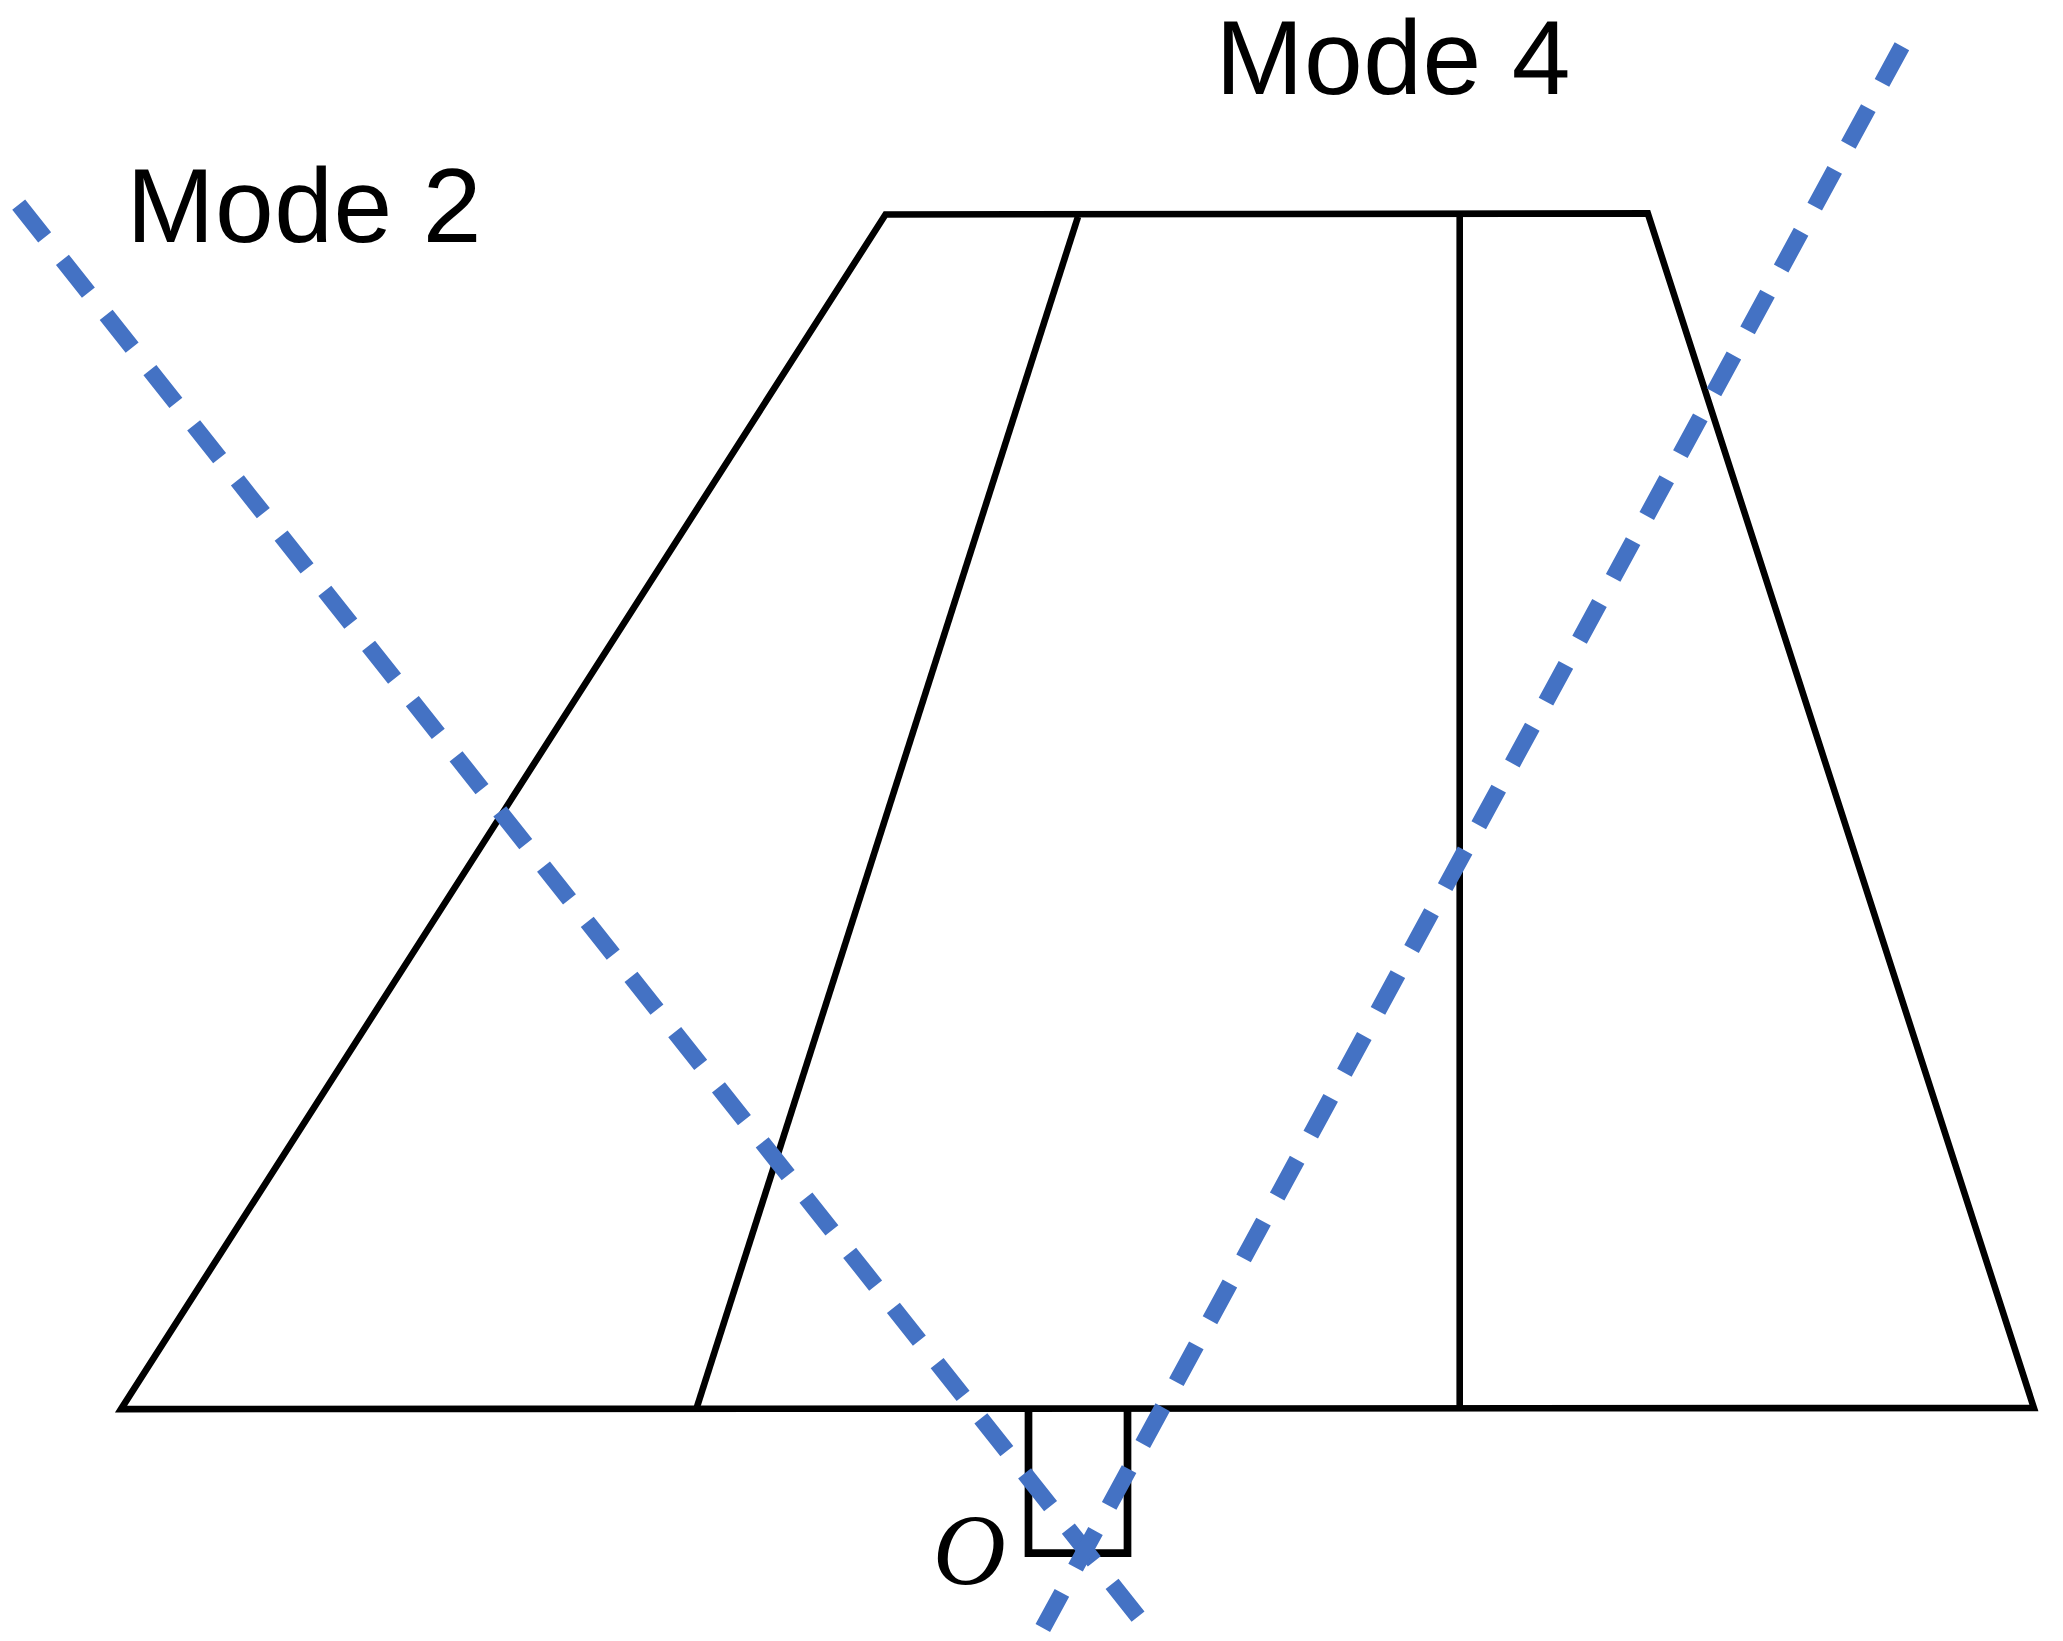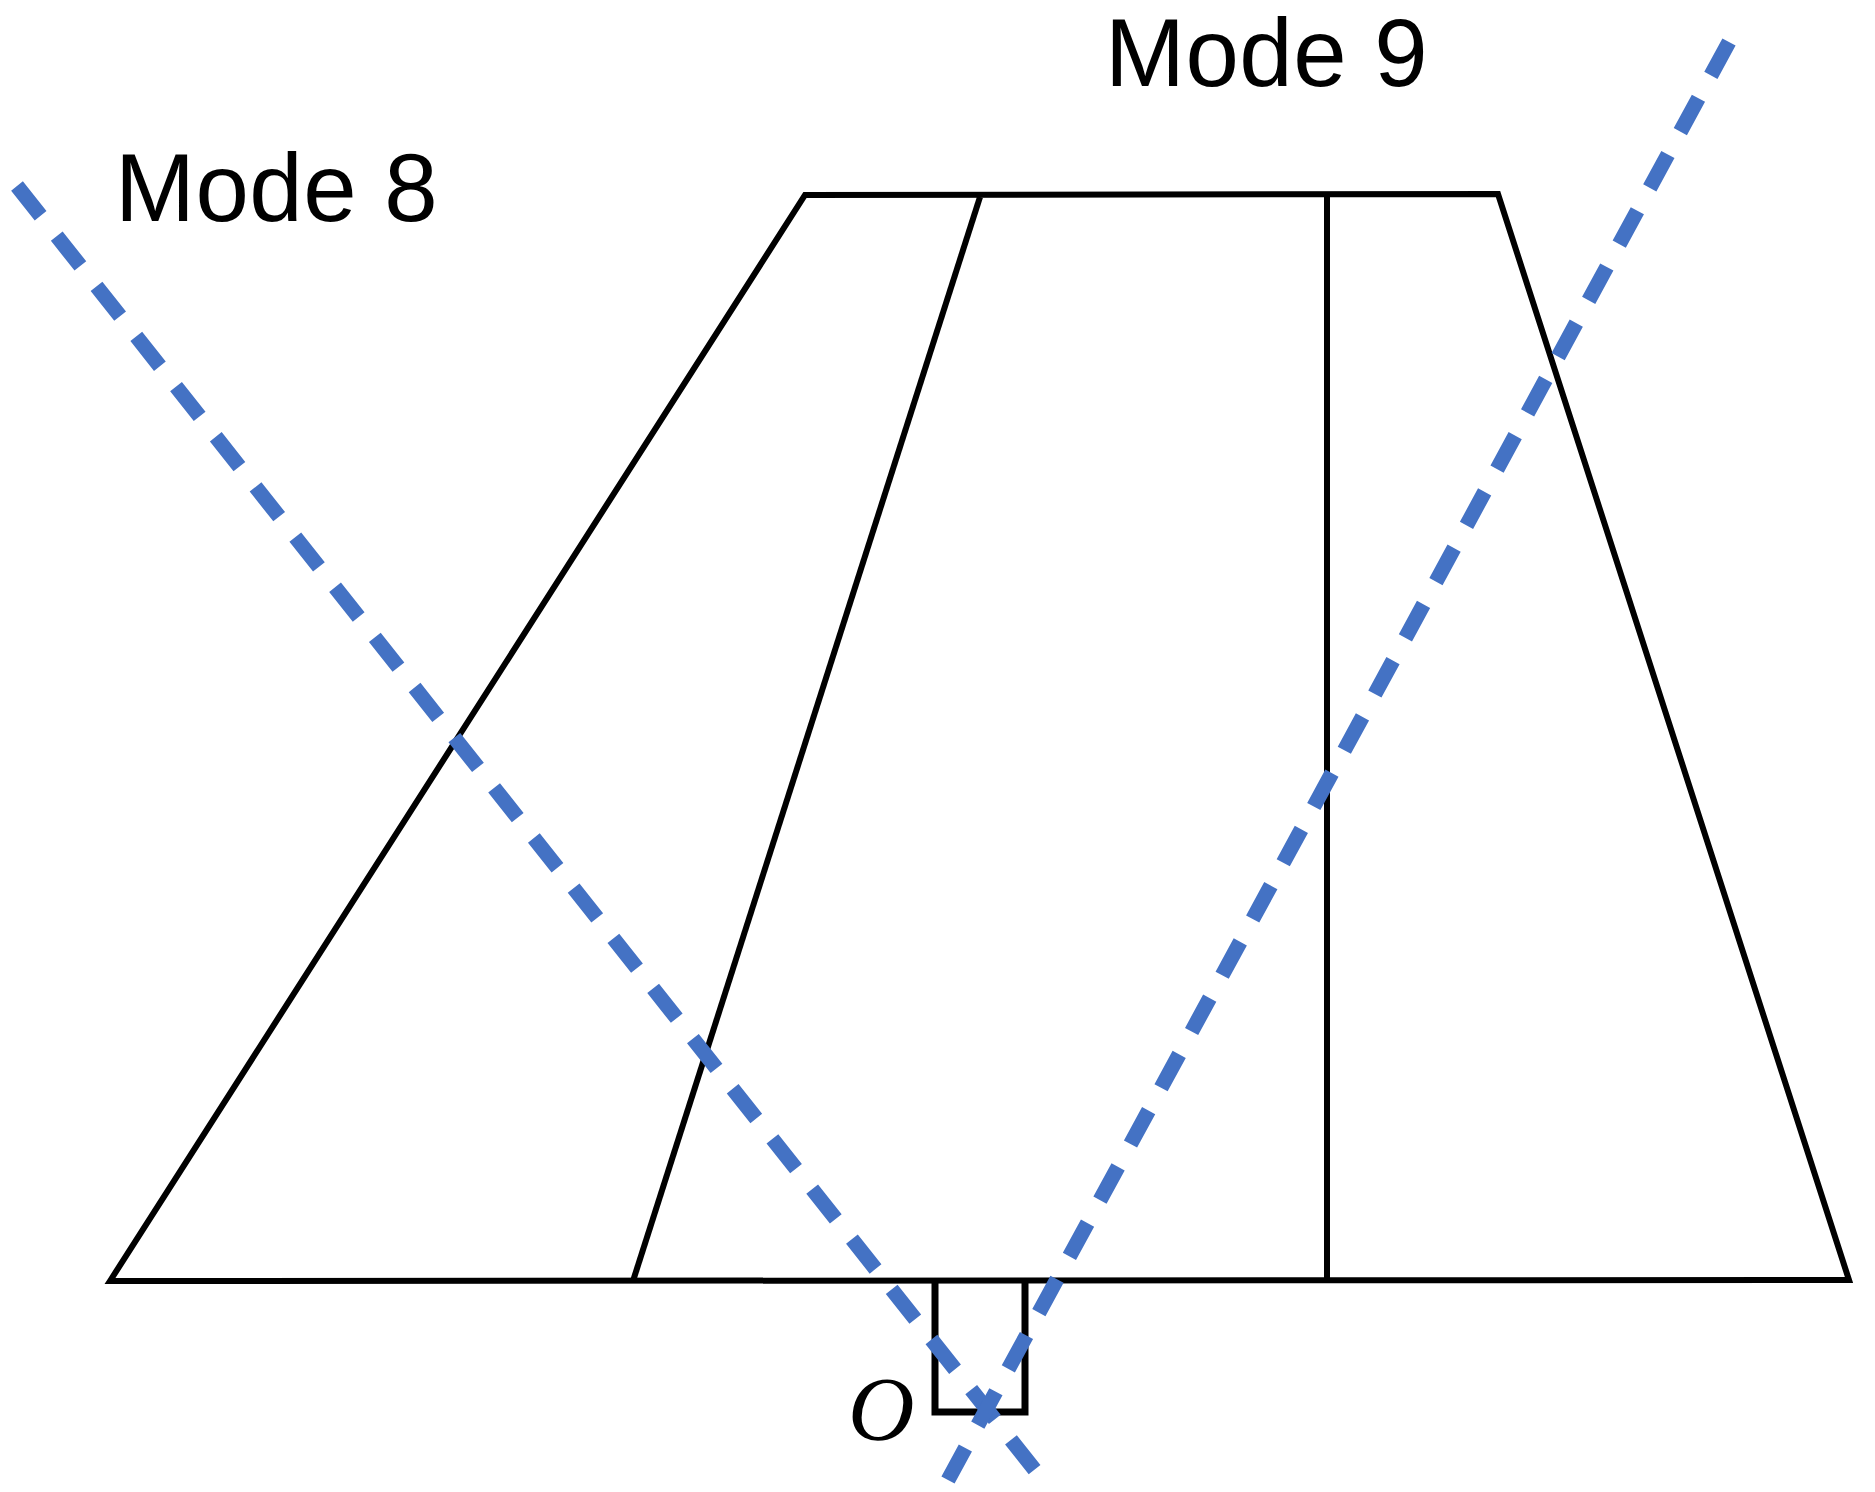--- a/index.html
+++ b/index.html
@@ -70,19 +70,19 @@
     <line id="inner-vertical-web" x1="1327" y1="195" x2="1327" y2="1280" stroke="#000000" stroke-width="6"></line>
 
     <path id="keel-box" d="M 935 1281 L 935 1412 L 1025 1412 L 1025 1281" fill="none" stroke="#000000" stroke-width="7" stroke-linejoin="miter"></path>
 
     <line id="mode-1-dashed-line" x1="17" y1="186" x2="1046" y2="1484" stroke="#4472C4" stroke-width="15" stroke-dasharray="38 26" stroke-linecap="butt"></line>
 
     <line id="mode-2-dashed-line" x1="1729" y1="42" x2="948" y2="1480" stroke="#4472C4" stroke-width="15" stroke-dasharray="38 26" stroke-linecap="butt"></line>
 
   </svg>
 
-  <div class="label mode-label" id="mode-1-label">Mode 8</div>
+  <div class="label mode-label" id="mode-1-label">Mode 2</div>
 
-  <div class="label mode-label" id="mode-2-label">Mode 9</div>
+  <div class="label mode-label" id="mode-2-label">Mode 4</div>
 
   <div class="label" id="origin-label">O</div>
 
 </div>
 
 </body></html>

